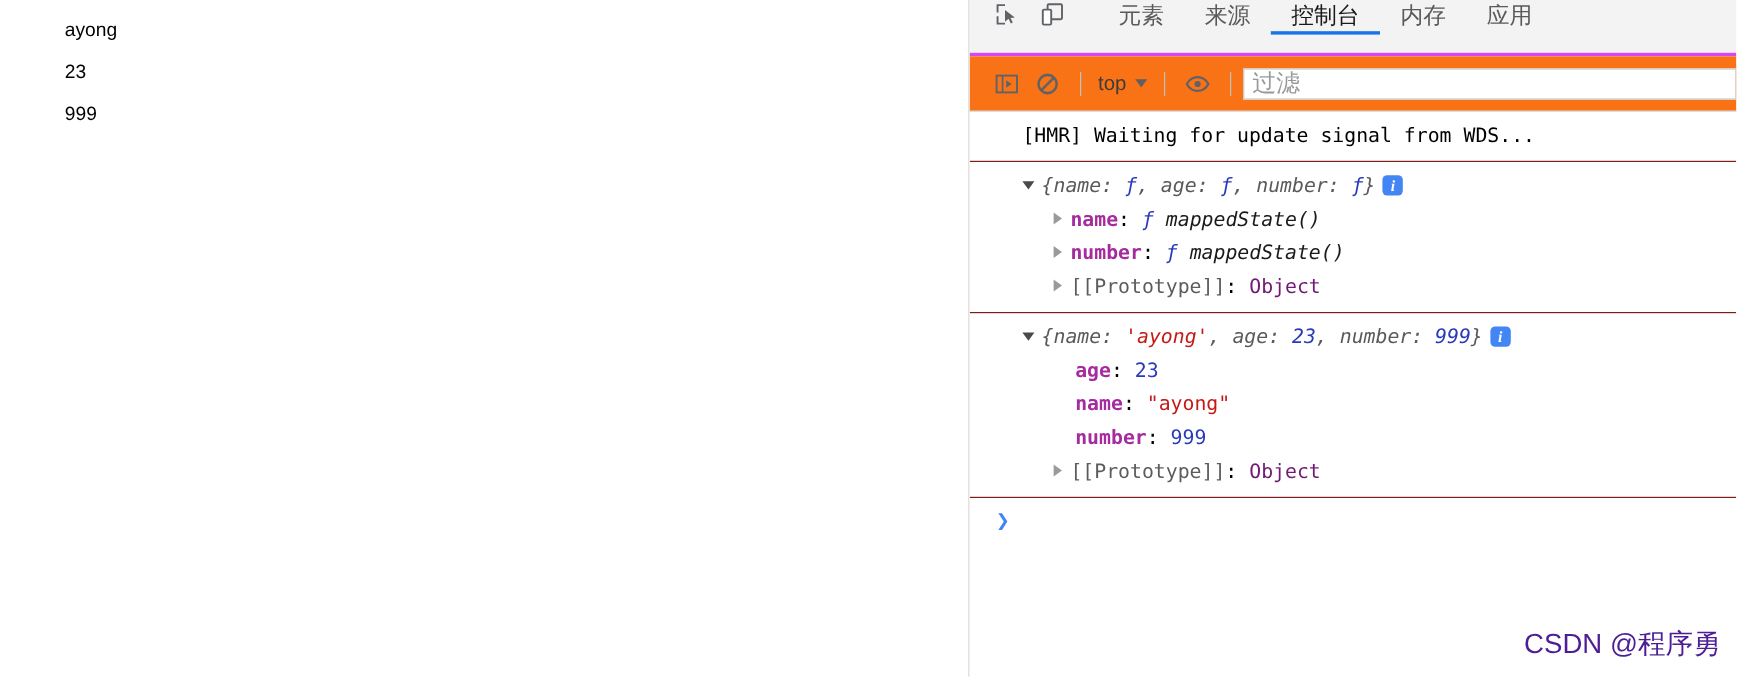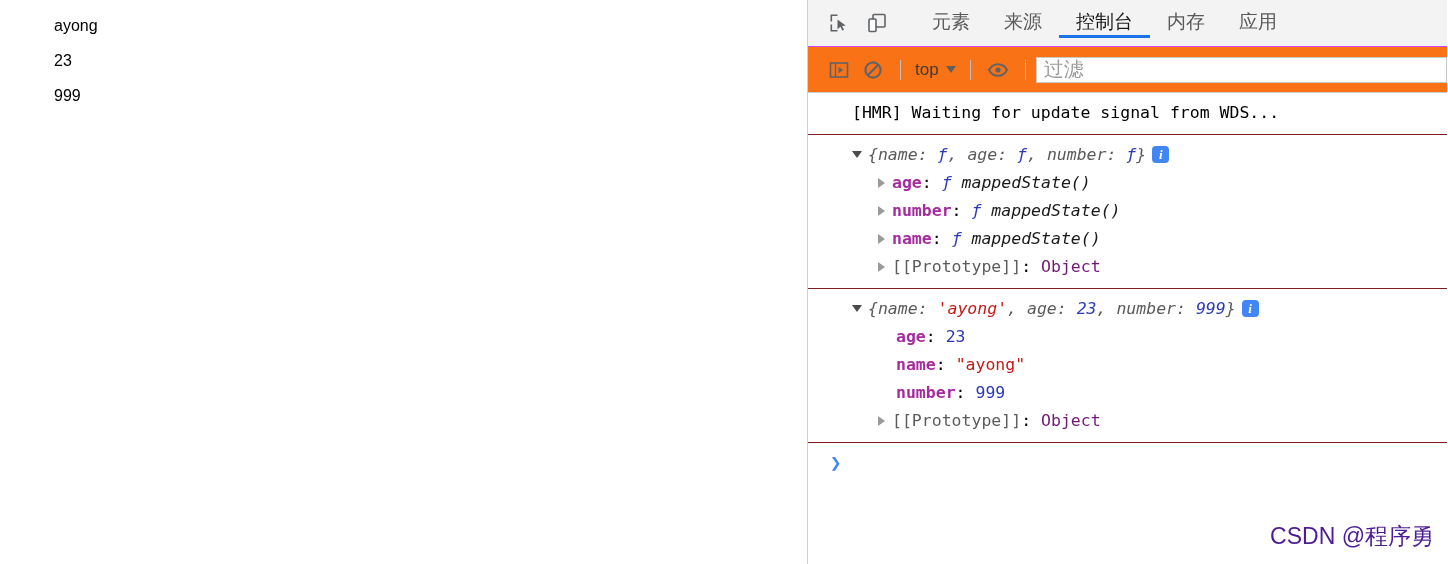--- a/index.html
+++ b/index.html
@@ -50,23 +50,23 @@
     display: flex;
     flex-direction: column;
     overflow: hidden;
   }
 
   
   .dt-tabbar {
     height: 47px;
     min-height: 47px;
     background: #f3f3f3;
-    border-bottom: 1px solid #d946ef;
-    display: flex;
-    align-items: center;
+    border-bottom: 3px solid #d946ef;
+    display: flex;
+    align-items: flex-start;
     box-sizing: border-box;
   }
   .dt-iconbtn {
     width: 38px;
     display: flex;
     align-items: center;
     justify-content: center;
     flex: 0 0 auto;
   }
   .dt-iconbtn:first-child { margin-left: 12px; }
@@ -324,25 +324,24 @@
 
     <div class="console-area">
 
       <div class="msg-row">
         <div class="msg-line">[HMR] Waiting for update signal from WDS...</div>
       </div>
 
       <div class="msg-row">
         <div class="msg-line"><span class="tri tri-down"></span><span class="obj-preview">{</span><span class="obj-preview">name</span><span class="obj-preview">: </span><span class="fn-kw">ƒ</span><span class="obj-preview">, </span><span class="obj-preview">age</span><span class="obj-preview">: </span><span class="fn-kw">ƒ</span><span class="obj-preview">, </span><span class="obj-preview">number</span><span class="obj-preview">: </span><span class="fn-kw">ƒ</span><span class="obj-preview">}</span><span class="info-badge">i</span></div>
 
-        <div class="msg-line indent1"><span class="tri tri-right"></span><span class="prop-key">age</span><span>: </span><span class="fn-kw">ƒ</span><span> </span><span class="fn-name">mappedState()</span></div>
+
+        <div class="msg-line indent1"><span class="tri tri-right"></span><span class="prop-key">name</span><span>: </span><span class="fn-kw">ƒ</span><span> </span><span class="fn-name">mappedState()</span></div>
 
         <div class="msg-line indent1"><span class="tri tri-right"></span><span class="prop-key">number</span><span>: </span><span class="fn-kw">ƒ</span><span> </span><span class="fn-name">mappedState()</span></div>
-
-        <div class="msg-line indent1"><span class="tri tri-right"></span><span class="prop-key">name</span><span>: </span><span class="fn-kw">ƒ</span><span> </span><span class="fn-name">mappedState()</span></div>
 
         <div class="msg-line indent1"><span class="tri tri-right"></span><span class="proto-key">[[Prototype]]</span><span>: </span><span class="val-obj">Object</span></div>
       </div>
 
       <div class="msg-row">
         <div class="msg-line"><span class="tri tri-down"></span><span class="obj-preview">{</span><span class="obj-preview">name</span><span class="obj-preview">: </span><span class="preview-str">'ayong'</span><span class="obj-preview">, </span><span class="obj-preview">age</span><span class="obj-preview">: </span><span class="preview-num">23</span><span class="obj-preview">, </span><span class="obj-preview">number</span><span class="obj-preview">: </span><span class="preview-num">999</span><span class="obj-preview">}</span><span class="info-badge">i</span></div>
 
         <div class="msg-line indent2"><span class="prop-key">age</span><span>: </span><span class="val-num">23</span></div>
 
         <div class="msg-line indent2"><span class="prop-key">name</span><span>: </span><span class="val-str">"ayong"</span></div>

